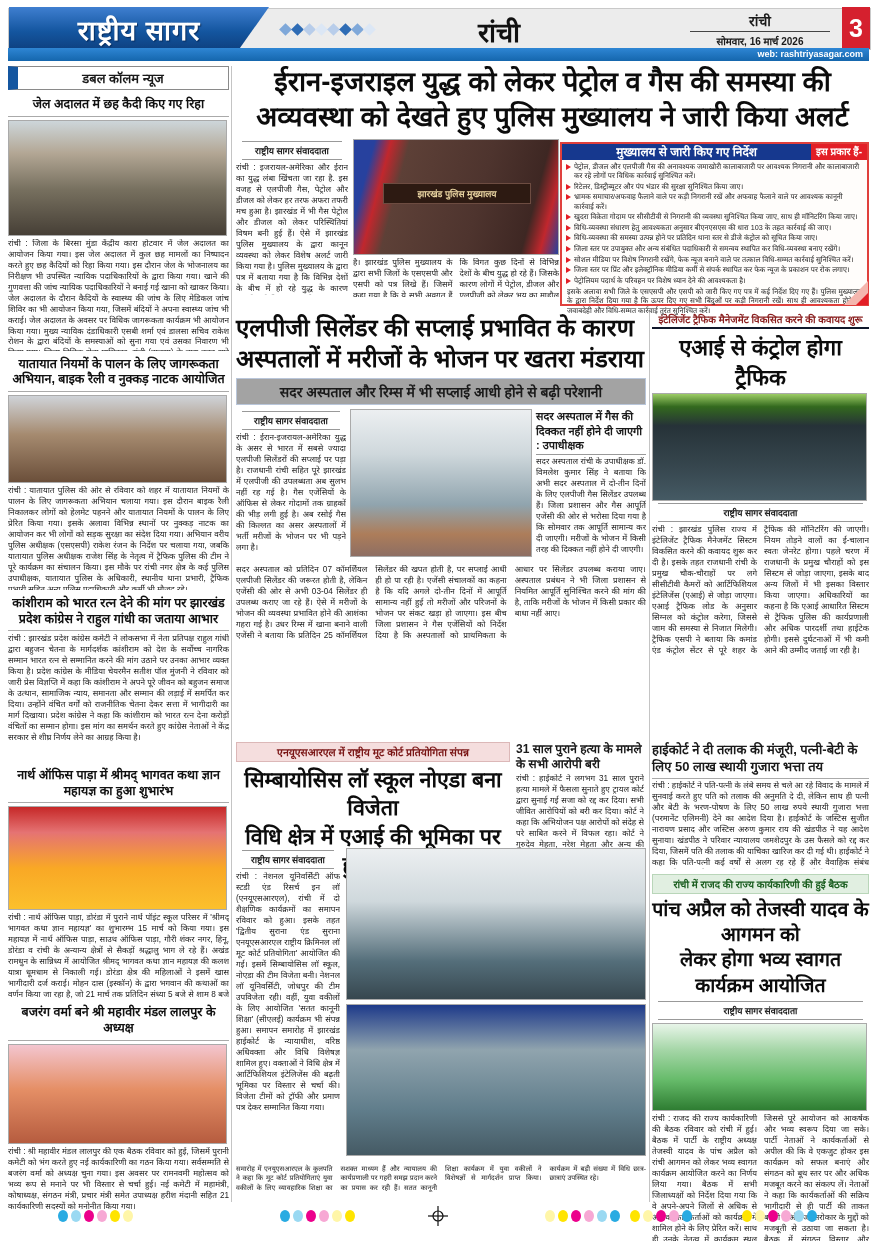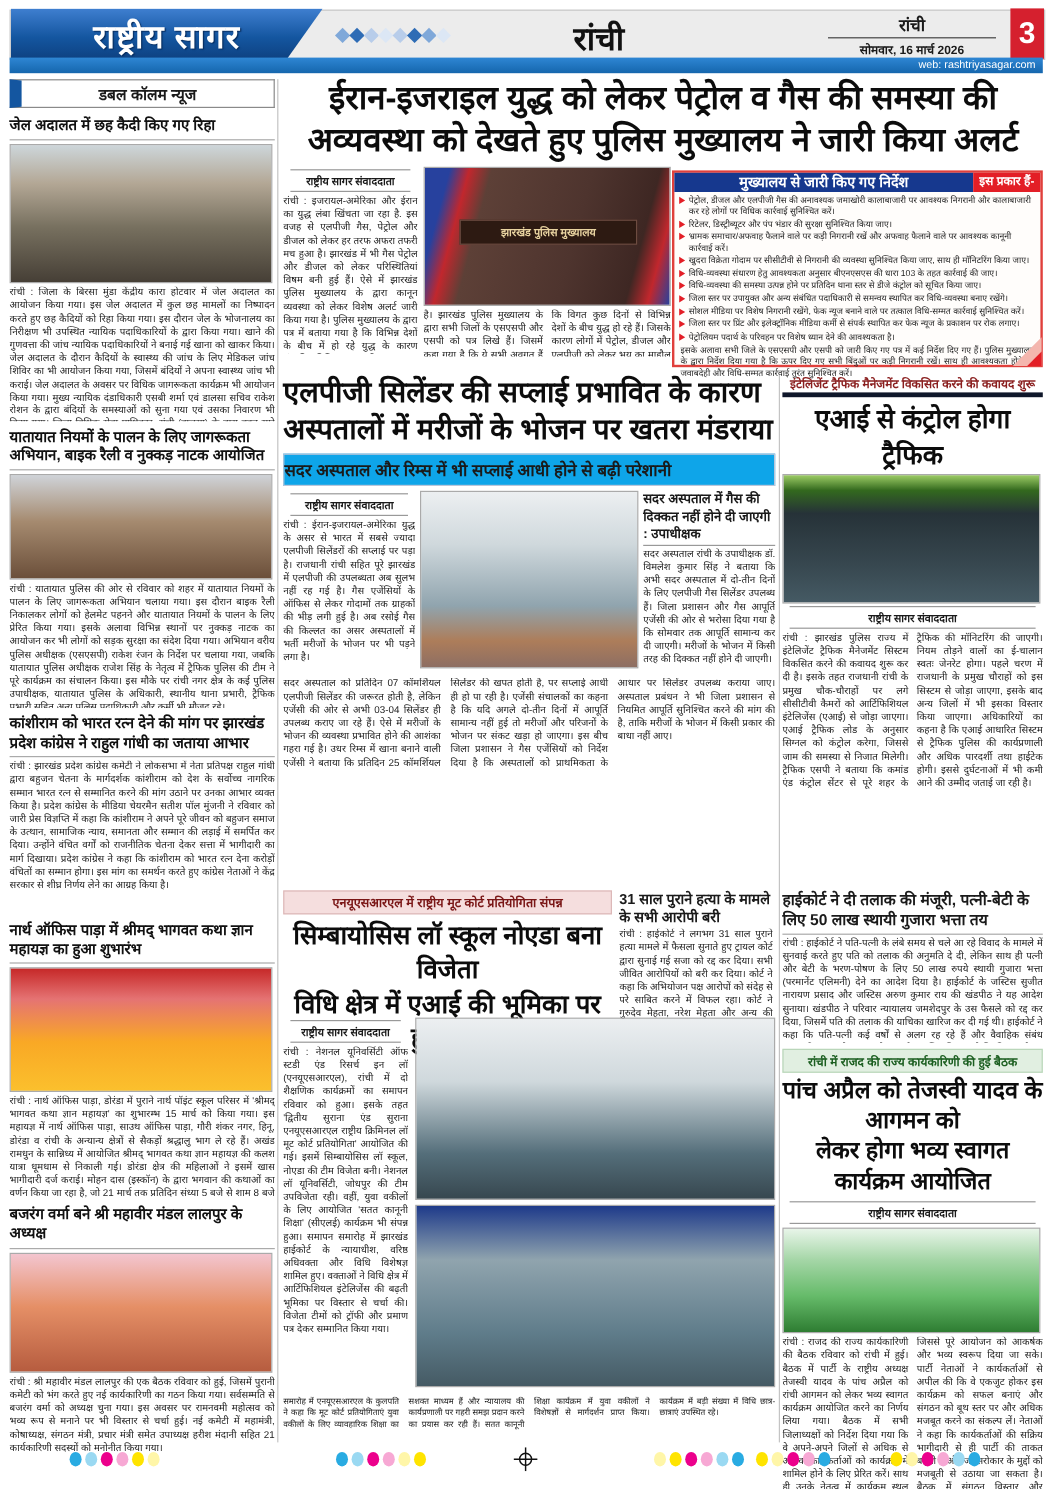--- a/index.html
+++ b/index.html
@@ -10,31 +10,31 @@
   #brand-band{position:absolute;left:0;top:-2px;width:260px;height:44px;background:linear-gradient(180deg,#3f7fd0 0%,#1456a0 55%,#0d3f7e 100%);clip-path:polygon(0 0,100% 0,88% 100%,0 100%);display:flex;align-items:center;justify-content:center;}
   #brand-band .brand{color:#fff;font-size:27px;font-weight:bold;letter-spacing:1px;text-shadow:1px 1px 1px #062c5e;}
   #diamonds{position:absolute;left:268px;top:2px;width:120px;height:36px;display:flex;flex-wrap:wrap;align-content:center;gap:3px;padding-left:4px;}
   .diamond{width:9px;height:9px;transform:rotate(45deg);display:inline-block;}
   .d1{background:#2e6cb5;} .d2{background:#7fa8d9;} .d3{background:#b8cdea;} .d4{background:#dce7f5;}
   #center-city{position:absolute;left:360px;top:4px;width:260px;text-align:center;font-size:27px;font-weight:bold;color:#111;}
   #edition-block{position:absolute;right:40px;top:2px;width:140px;text-align:center;}
   #edition-block .ed-city{font-size:14px;font-weight:bold;border-bottom:1px solid #444;padding-bottom:1px;}
   #edition-block .ed-date{font-size:10px;font-weight:bold;padding-top:2px;}
   #page-num{position:absolute;right:0;top:-2px;width:28px;height:42px;background:#d5202e;color:#fff;font-size:25px;font-weight:bold;display:flex;align-items:center;justify-content:center;}
-  #web-strip{left:8px;top:48px;width:861px;height:13px;background:linear-gradient(180deg,#2e86d4,#1566ad);color:#fff;font-size:9px;font-weight:normal;text-align:right;line-height:13px;padding-right:6px;box-sizing:border-box;}
+  #web-strip{left:8px;top:48px;width:861px;height:13px;background:linear-gradient(180deg,#2e86d4,#1566ad);color:#fff;font-size:9px;font-weight:bold;text-align:right;line-height:13px;padding-right:6px;box-sizing:border-box;}
   
   .vline{width:1px;background:#c4c4c4;}
   .byline{font-size:9px;font-weight:bold;text-align:center;border-top:1px solid #999;border-bottom:1px solid #999;padding:2px 0;margin:2px 6px 3px 6px;}
   .bodytxt{font-size:8.2px;line-height:1.34;text-align:justify;color:#222;overflow:hidden;}
   .photo{position:relative;overflow:hidden;border:1px solid #aaa;box-sizing:border-box;}
   .kicker{font-weight:bold;text-align:center;}
   
   #left-col{left:8px;top:66px;width:221px;height:1140px;}
   #section-label{border:1px solid #8a8a8a;border-left:10px solid #1456a0;text-align:center;font-size:13px;font-weight:bold;padding:2px 0;margin-bottom:4px;background:#fff;}
-  .lh{font-size:12.5px;font-weight:bold;text-align:left;line-height:1.25;border-bottom:1px solid #aaa;padding:3px 0;margin:3px 0;color:#111;}
+  .lh{font-size:12.5px;font-weight:bold;text-align:center;line-height:1.25;border-bottom:1px solid #aaa;padding:3px 0;margin:3px 0;color:#111;}
   #photo-jail{width:219px;height:116px;background:linear-gradient(180deg,#cdd6da 0%,#b3a795 28%,#77705f 60%,#463f36 100%);}
   #photo-rally{width:219px;height:88px;background:linear-gradient(180deg,#cfd3d8 0%,#a58a6f 45%,#6b4f3a 100%);}
   #photo-bhagwat{width:219px;height:104px;background:linear-gradient(180deg,#c62828 0%,#e57373 25%,#f9a825 60%,#fbc02d 100%);}
   #photo-mandal{width:219px;height:100px;background:linear-gradient(180deg,#f3c5cf 0%,#e58f66 45%,#b65c3f 100%);}
   #left-col .bodytxt{margin-top:3px;}
   
   #top-story{left:236px;top:64px;width:633px;height:246px;}
   #top-headline{font-size:27.5px;font-weight:bold;text-align:center;line-height:1.28;color:#0c0c0c;}
   #top-row{display:flex;gap:5px;margin-top:5px;height:158px;}
   #top-colA{width:112px;}
@@ -49,29 +49,29 @@
   #directives-header .dh-accent{background:#e31e26;color:#fff;font-size:10px;font-weight:bold;line-height:16px;padding:0 5px;}
   #directives ul{margin:2px 4px;padding:0;list-style:none;}
   #directives li{font-size:7.2px;line-height:1.3;display:flex;gap:3px;margin-bottom:1.2px;color:#222;}
   .tri{width:0;height:0;border-top:3px solid transparent;border-bottom:3px solid transparent;border-left:5px solid #e31e26;margin-top:2px;flex:0 0 auto;}
   #directives-footer{font-size:7.2px;line-height:1.3;margin:1px 5px;text-align:justify;color:#222;}
   .curl{position:absolute;right:-1px;bottom:-1px;width:0;height:0;border-left:24px solid transparent;border-bottom:24px solid #f4b6ae;}
   .curl2{position:absolute;right:-1px;bottom:-1px;width:0;height:0;border-bottom:12px solid #e31e26;border-left:12px solid transparent;}
   
   #lpg{left:236px;top:312px;width:410px;height:424px;}
   #lpg-h1{font-size:24px;font-weight:bold;text-align:left;line-height:1.3;color:#0c0c0c;}
-  #lpg-subhead{background:#0ea5e9;border:1px solid #b9c6da;font-size:14px;font-weight:bold;text-align:left;padding:3px 0;margin:4px 0;}
+  #lpg-subhead{background:#a3a3a3;border:1px solid #b9c6da;font-size:14px;font-weight:bold;text-align:center;padding:3px 0;margin:4px 0;}
   #lpg-row{display:flex;gap:4px;height:150px;}
   #lpg-colA{width:110px;}
   #photo-kitchen{width:182px;height:148px;background:linear-gradient(180deg,#eceff1 0%,#cfd8dc 30%,#90a4ae 65%,#ad7d5a 85%,#8d6e63 100%);}
   #deputy{width:110px;}
   #deputy-h{font-size:11px;font-weight:bold;line-height:1.3;border-bottom:1px solid #999;padding-bottom:2px;margin-bottom:2px;}
   #lpg-bottom{column-count:3;column-gap:8px;height:180px;margin-top:6px;}
   #traffic{left:652px;top:312px;width:217px;height:424px;}
-  #traffic-kicker{font-size:10px;color:#8a1f1f;border-bottom:4px solid #0f172a;padding-bottom:1px;}
+  #traffic-kicker{font-size:10px;color:#8a1f1f;border-bottom:2px solid #0f172a;padding-bottom:1px;}
   #traffic-h{font-size:22px;font-weight:bold;text-align:center;margin:2px 0;color:#0c0c0c;}
   #photo-traffic{width:215px;height:108px;background:linear-gradient(180deg,#9ccc65 0%,#33691e 12%,#263238 30%,#37474f 70%,#455a64 100%);}
   #traffic-body{column-count:2;column-gap:7px;height:268px;margin-top:3px;}
   
   #moot{left:236px;top:742px;width:410px;height:460px;}
   #moot-rowA{display:flex;gap:6px;height:104px;}
   #moot-head-wrap{width:274px;}
   #moot-kicker{background:#f5dede;color:#7a1616;font-size:10.5px;border:1px solid #dcb8b8;padding:2px 0;}
   #moot-h{font-size:21.5px;font-weight:bold;text-align:center;line-height:1.32;margin-top:4px;color:#0c0c0c;}
   #murder{width:128px;}

